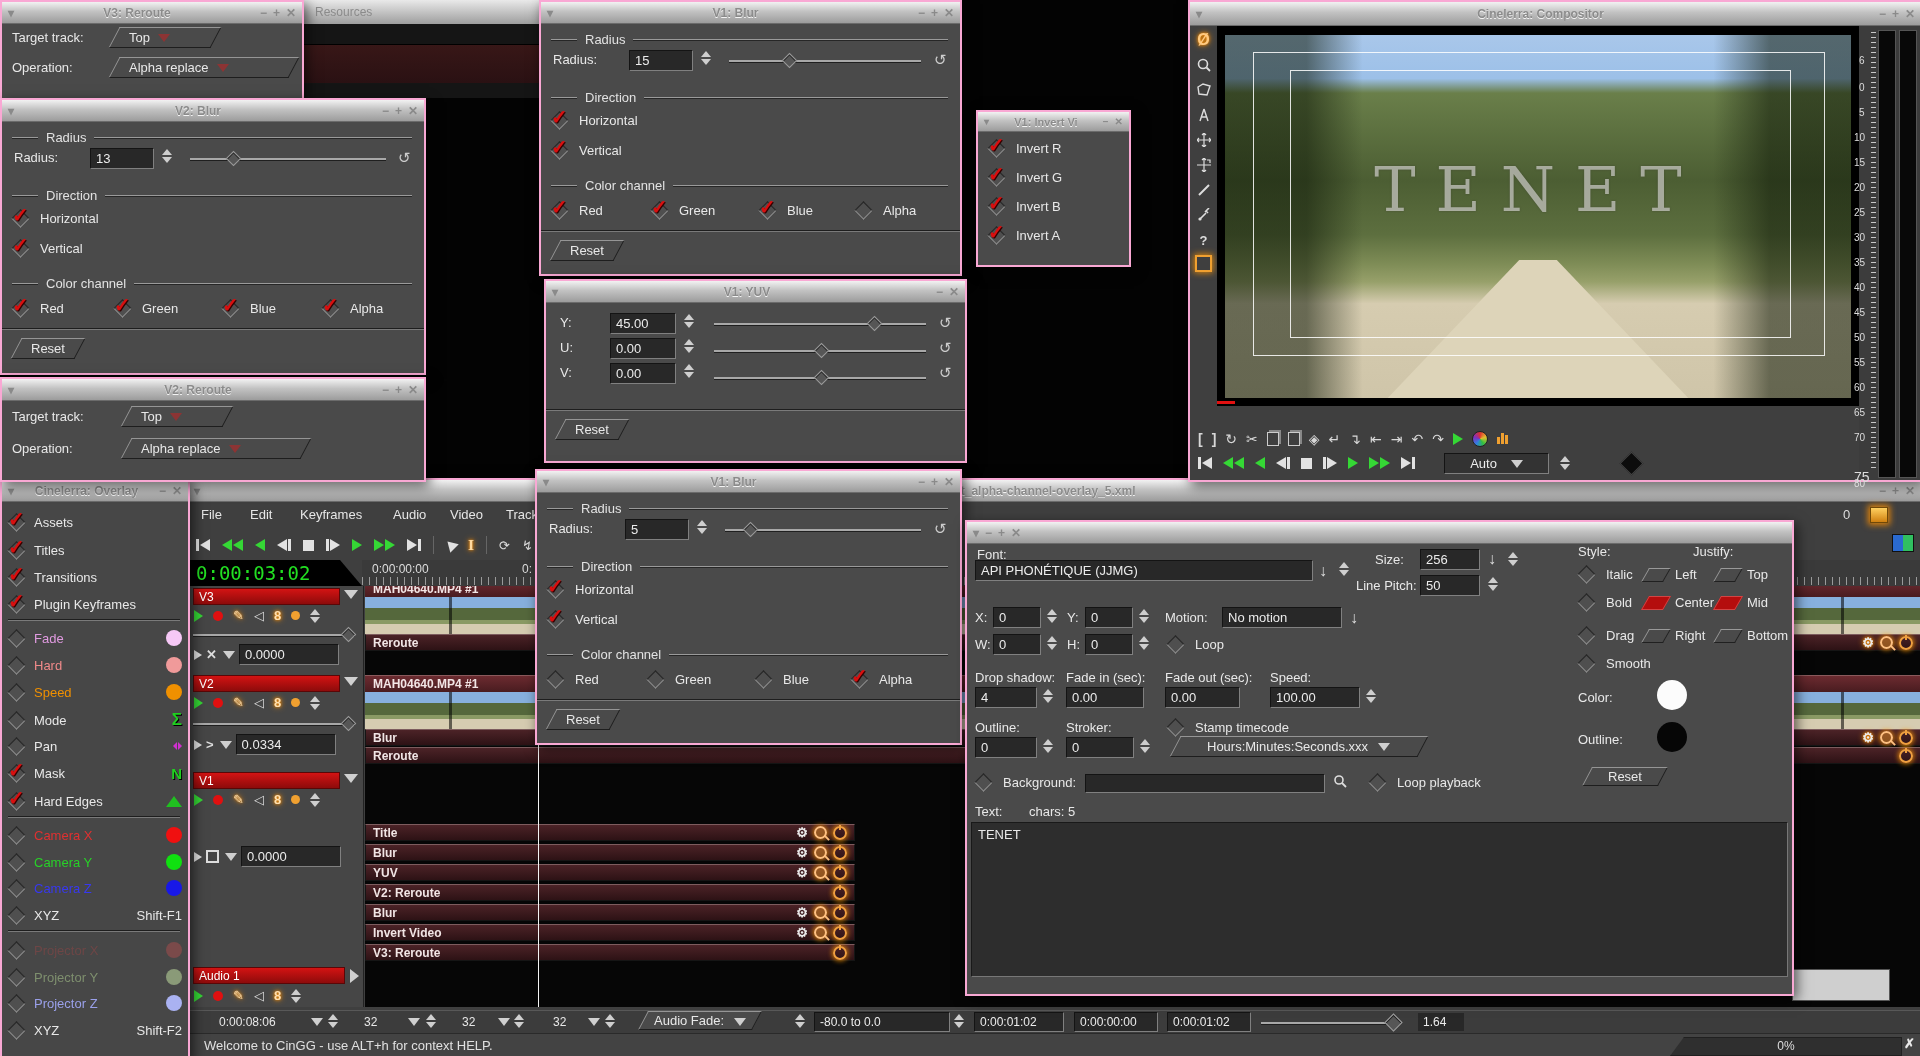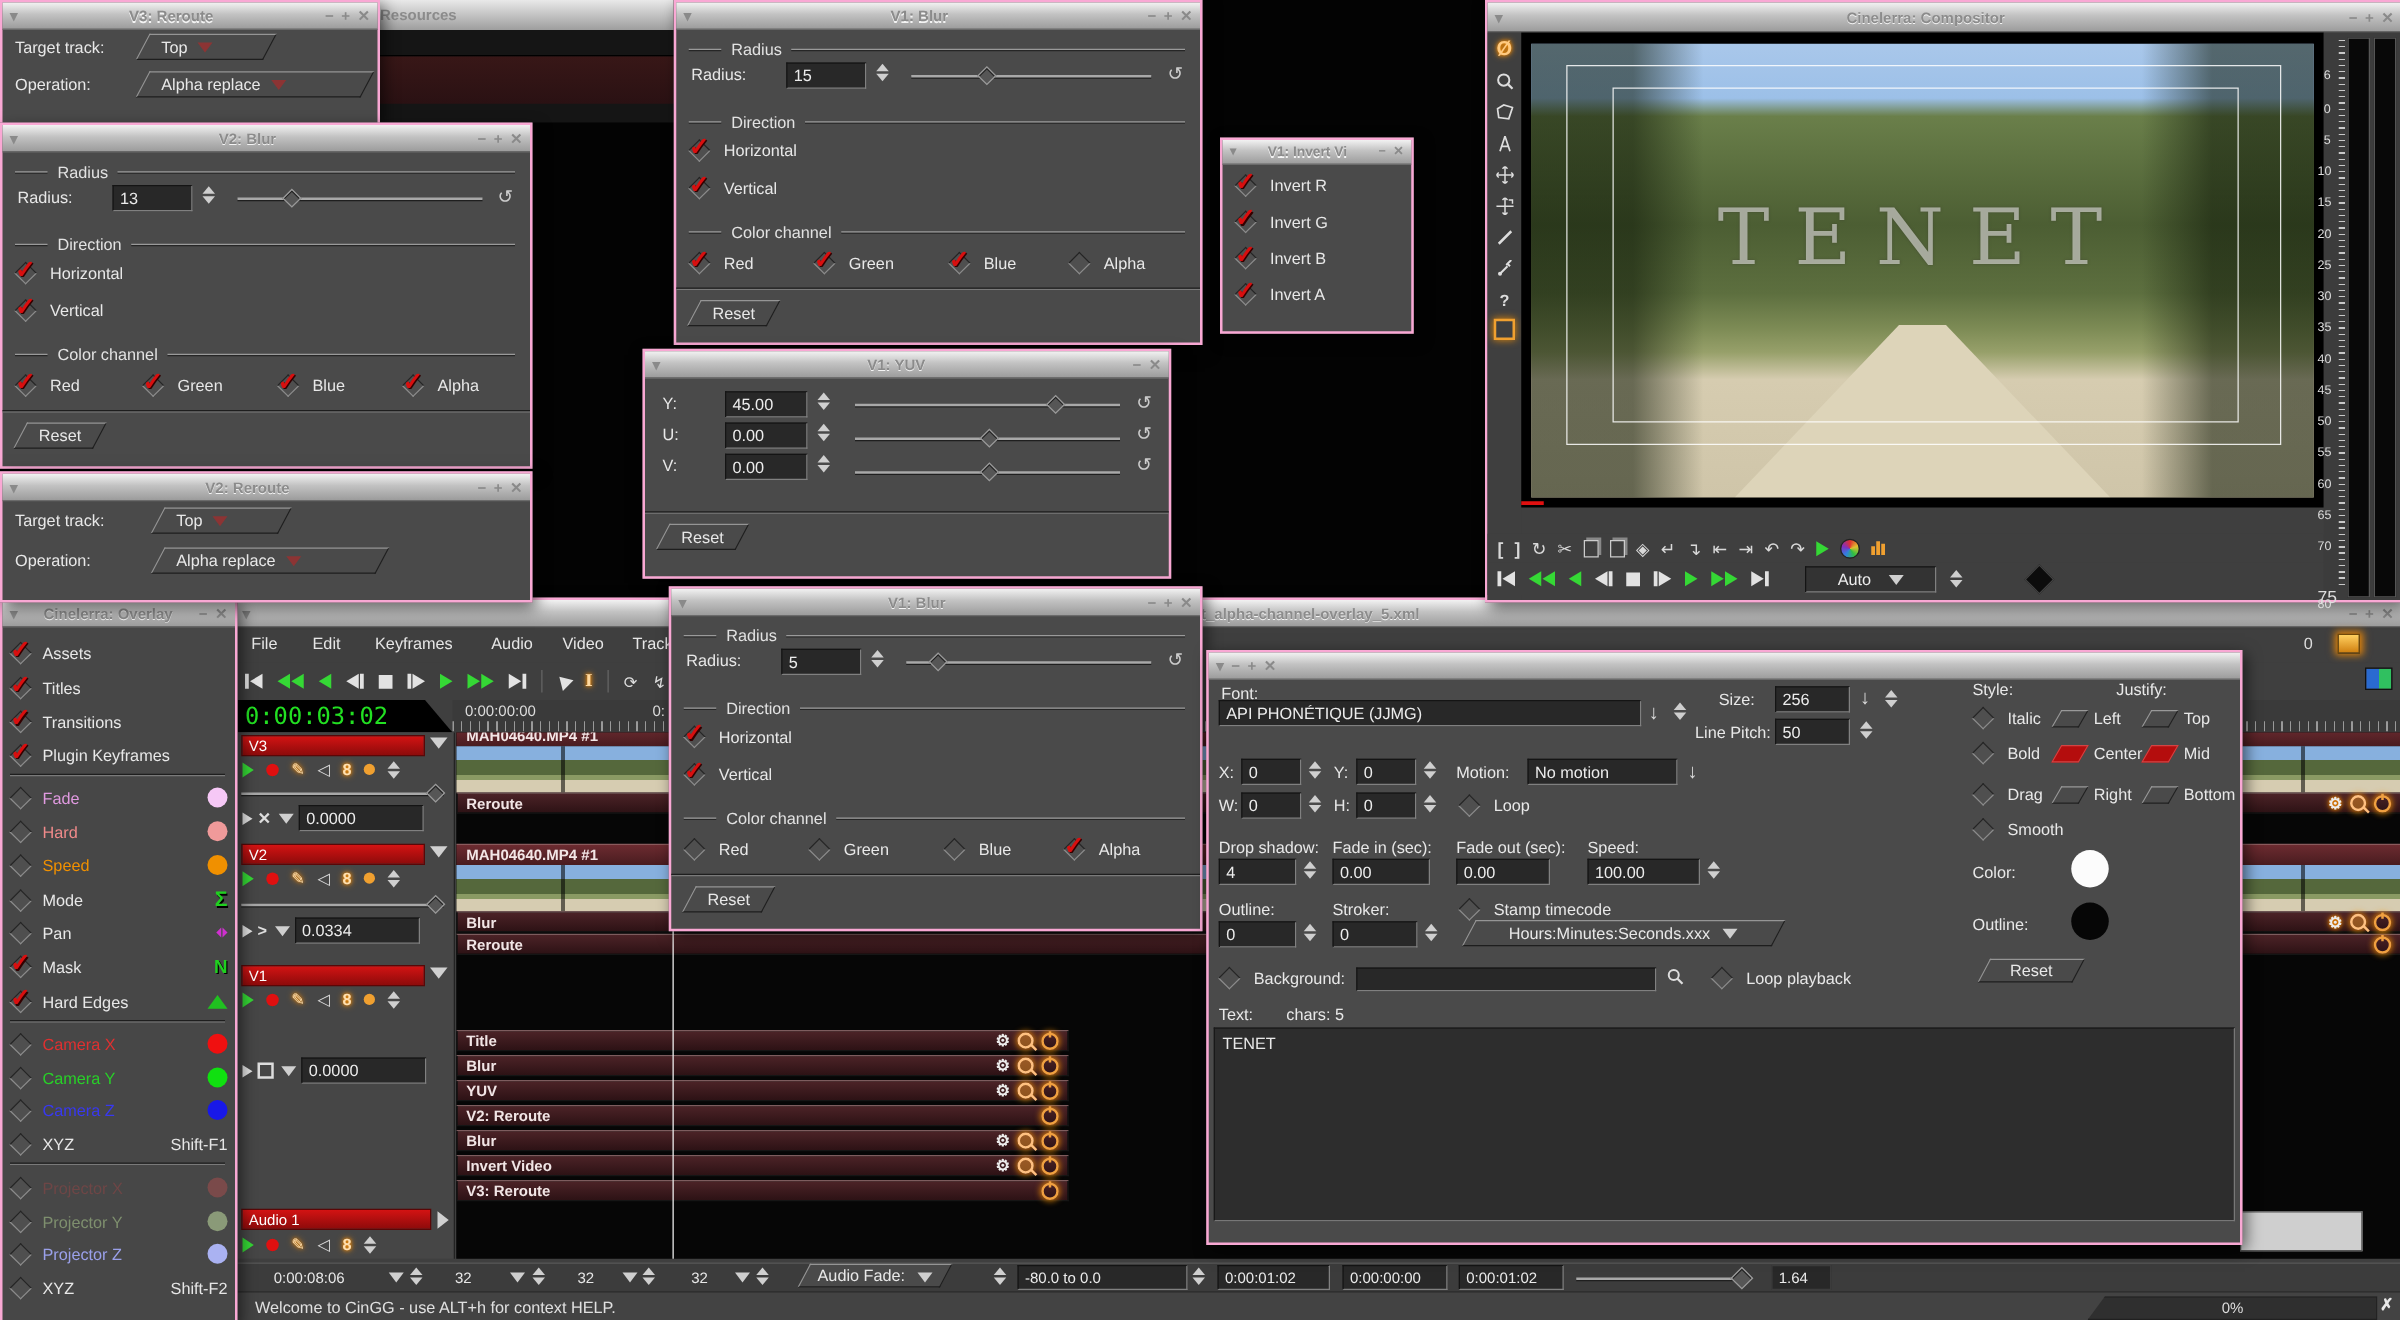--- a/index.html
+++ b/index.html
@@ -74,21 +74,21 @@
   .tool{width:22px;height:20px;display:flex;align-items:center;justify-content:center;color:#ddd;font-size:13px}
   .safe{position:absolute;border:1px solid rgba(255,255,255,.85)}
 </style>
 </head>
 <body>
 
 <div class="abs" style="left:300px;top:0;width:888px;height:478px;background:#030303"></div>
 
 <div class="abs" style="left:296px;top:0;width:243px;height:98px;background:#151515">
   <div style="position:absolute;left:0;top:0;right:0;height:24px;background:linear-gradient(#e9e9e9,#9e9e9e);display:flex;align-items:center">
-    <span style="font-size:12px;font-weight:bold;color:#8b8b8b;margin-left:8px">Resources</span>
+    <span style="font-size:12px;font-weight:normal;color:#8b8b8b;margin-left:19px">Resources</span>
   </div>
   <div style="position:absolute;left:0;top:44px;right:0;height:38px;background:linear-gradient(#381717,#2a1113);border-top:1px solid #000"></div>
 </div>
 
 <div class="win" style="left:186px;top:478px;width:1733px;height:577px;background:#3f3f3f">
   <div class="tbar">
     <span class="wb wb-a"></span>
     <span class="tt">test_alpha-channel-overlay_5.xml</span>
     <span class="wb wb-m"></span>
     <span class="wb wb-p"></span>
@@ -874,21 +874,21 @@
   <div class="row" style="left:312px;top:198px">
       <span class="cb">
         <i class="dm"></i>
       </span>
       <span>Alpha</span>
     </div>
   <div class="hr" style="left:0;top:228px;width:419px"></div>
   <span class="pbtn abs" style="left:14px;top:238px"><span>Reset</span></span>
 </div>
 
-<div class="win" style="left:514px;top:279px;width:419px;height:180px">
+<div class="win" style="left:544px;top:279px;width:419px;height:180px">
   <div class="tbar">
     <span class="wb wb-a"></span>
     <span class="tt">V1: YUV</span>
     <span class="wb wb-m"></span>
     <span class="wb wb-x"></span>
   </div>
   <div class="row" style="left:14px;top:34px">
       <span>Y:</span>
     </div>
   <span class="field abs" style="left:64px;top:32px;width:66px">45.00</span>

